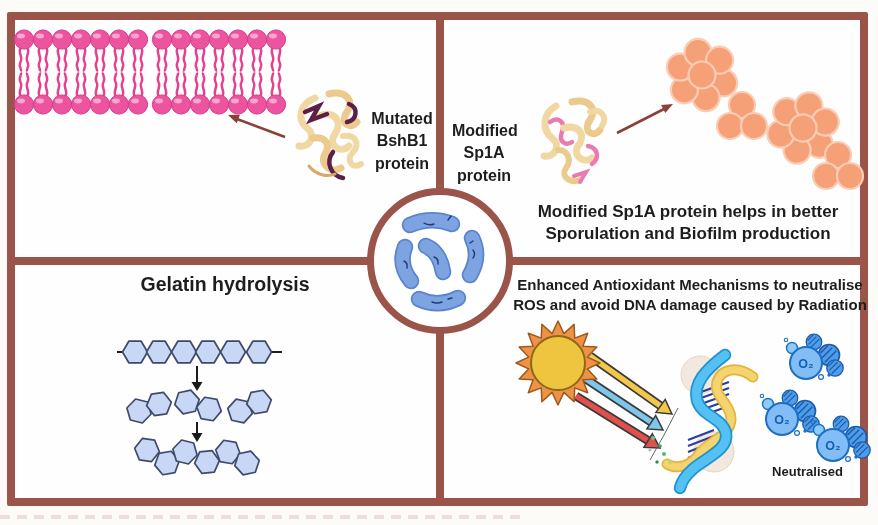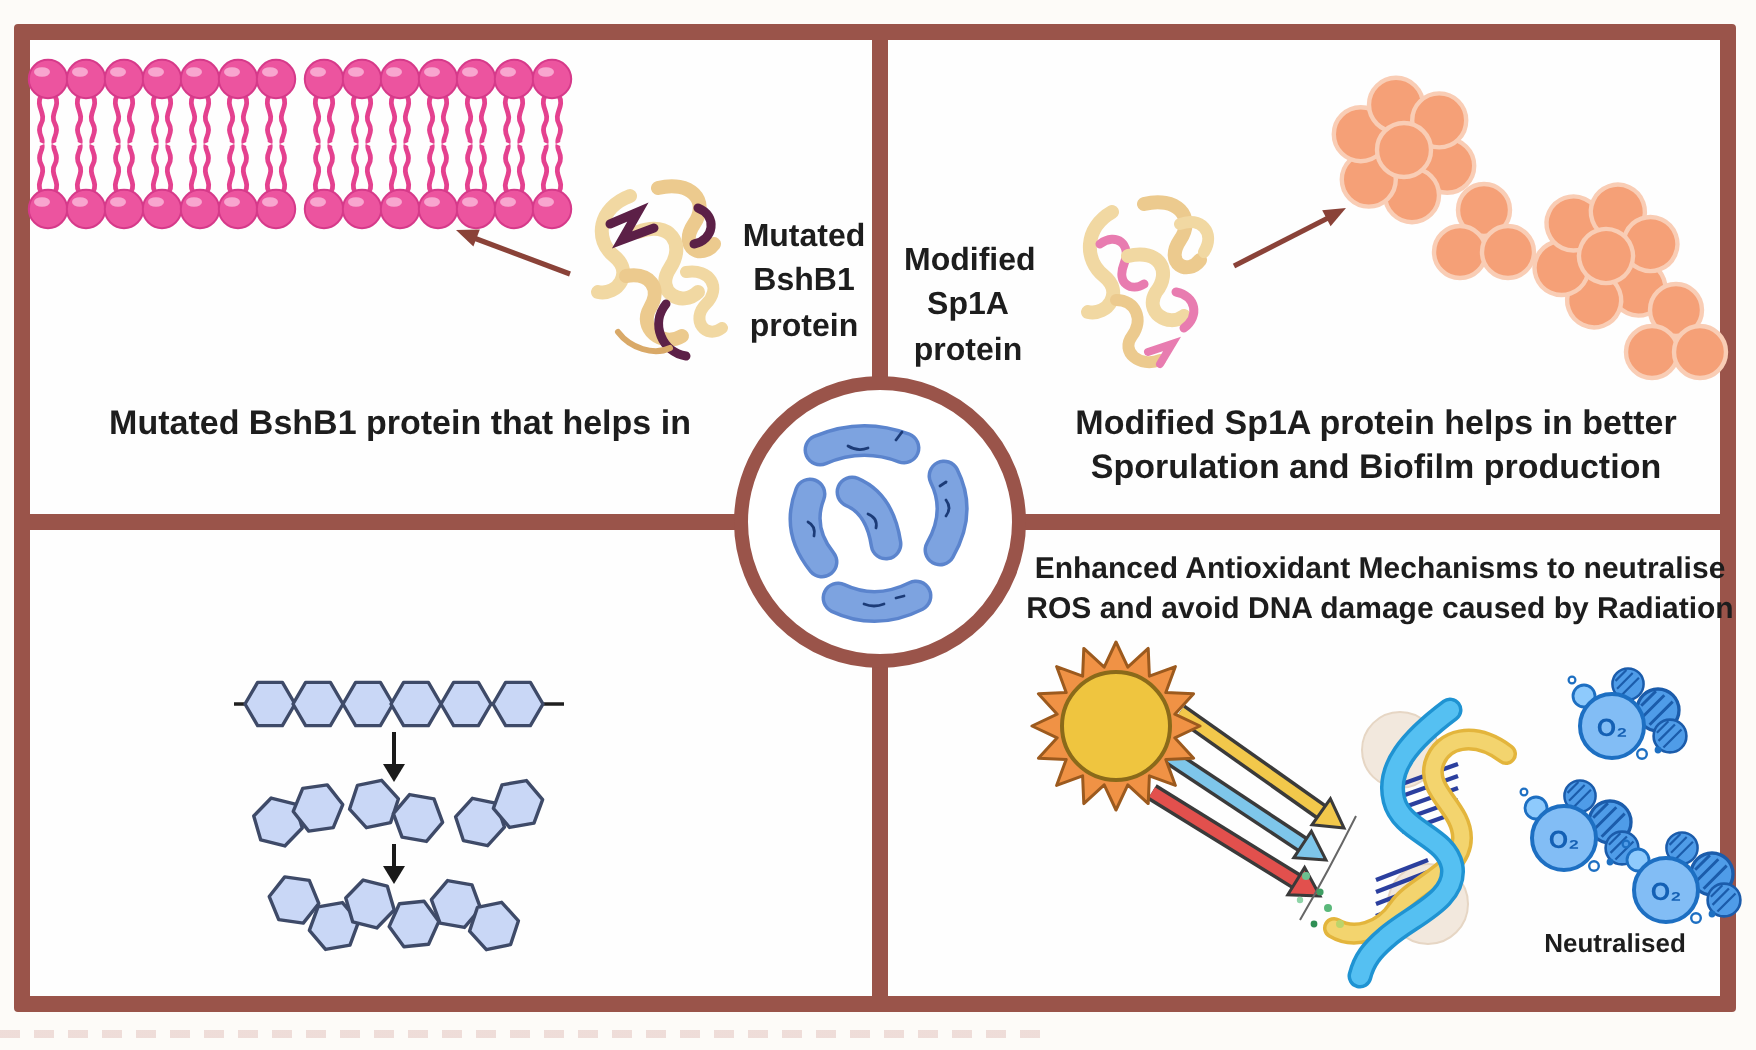--- a/index.html
+++ b/index.html
@@ -89,21 +89,20 @@
     </g>
   </svg>
 
   <div class="abs protein-label" style="left:370px;top:108px;width:64px;">
     <div>Mutated</div>
     <div>BshB1</div>
     <div>protein</div>
   </div>
 
   <div class="abs caption cap-17" style="left:10px;top:201px;width:380px;">
-    <div>Mutated BshB1 protein that helps in</div>
   </div>
 
   <div class="abs protein-label" style="left:452px;top:120px;width:64px;">
     <div>Modified</div>
     <div>Sp1A</div>
     <div>protein</div>
   </div>
 
   <svg class="abs" style="left:528px;top:88px;z-index:3" width="92" height="105" viewBox="0 0 92 105">
     <g fill="none" stroke-linecap="round">
@@ -178,20 +177,21 @@
           <path d="M99,55 q3,4 0,8"></path>
             <path d="M96,48 l3,-2"></path>
           <path d="M58,107 q5,2 10,0"></path>
             <path d="M74,104 l4,-1"></path>
         </g>
       </g>
     </svg>
   </div>
 
   <div class="abs caption cap-19" style="left:30px;top:272px;width:390px;">
+    <div>Gelatin hydrolysis</div>
   </div>
 
   <svg class="abs" style="left:105px;top:338px;z-index:3" width="190" height="145" viewBox="0 0 190 145">
     <defs>
       <g id="hx">
         <polygon points="6.2,-10.8 12.5,0 6.2,10.8 -6.2,10.8 -12.5,0 -6.2,-10.8" fill="#c9d7f6" stroke="#3e4a68" stroke-width="1.7" stroke-linejoin="round"></polygon>
       </g>
     </defs>
     <g>
       <path d="M12,14 H177" stroke="#1f1f1f" stroke-width="1.8" fill="none"></path>

